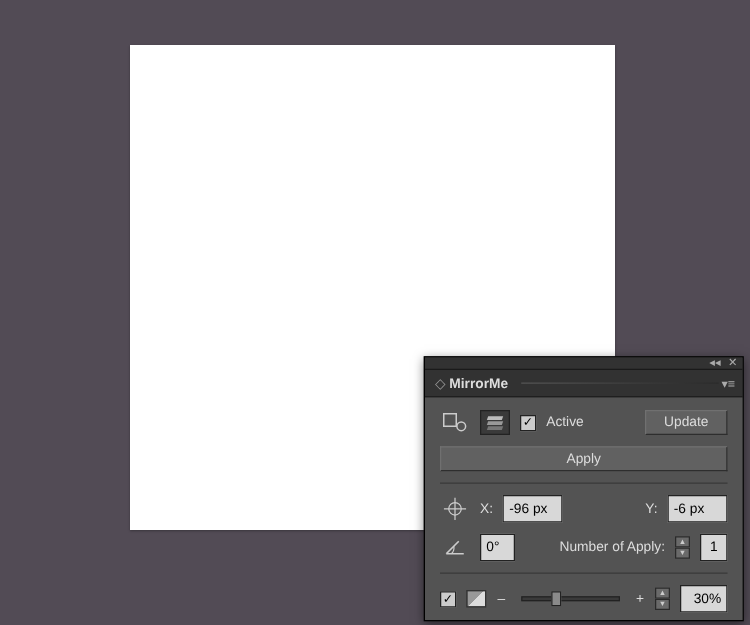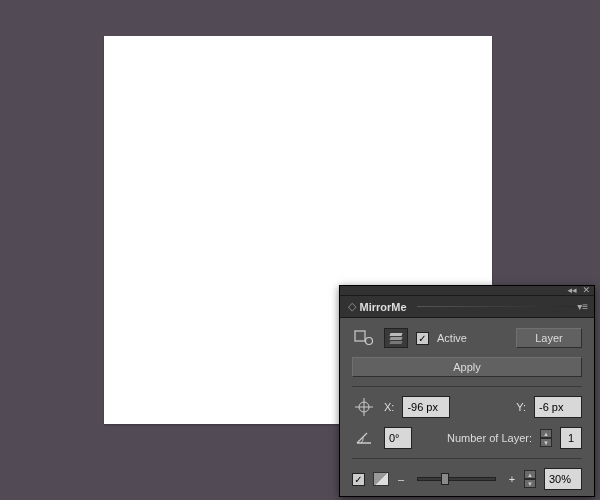--- a/index.html
+++ b/index.html
@@ -121,21 +121,21 @@
 .input-field {
   background: #d8d8d8;
   color: #000;
   border: 1px solid #222;
   height: 22px;
   font-size: 11px;
   padding: 0 4px;
 }
 .input-field.sm { width: 48px; }
 .input-field.xs { width: 28px; text-align: left; }
-.input-field.op { width: 38px; }
+.input-field.op { width: 38px; text-align: right; }
 .stepper {
   display: flex;
   flex-direction: column;
   width: 12px;
 }
 .stepper button {
   height: 9px;
   background: #6a6a6a;
   border: 1px solid #2a2a2a;
   color: #ccc;
@@ -201,21 +201,21 @@
       <div class="layers-icon">
         <div class="layers-stack">
             <span></span>
             <span></span>
             <span></span>
           </div>
       </div>
       <span class="checkbox">✓</span>
       <span class="label">Active</span>
       <span style="flex:1"></span>
-      <button class="btn" style="width:66px">Layer</button>
+      <button class="btn" style="width:66px">Update</button>
     </div>
 
     <div class="row">
       <button class="btn" style="flex:1">Apply</button>
     </div>
 
     <div class="row sep">
       <div class="icon-slot">
         <svg width="18" height="18" viewBox="0 0 18 18">
             <circle cx="9" cy="9" r="5" fill="none" stroke="#ccc"></circle>
@@ -232,21 +232,21 @@
 
     <div class="row">
       <div class="icon-slot">
         <svg width="18" height="14" viewBox="0 0 18 14">
             <path d="M2 12 L16 12 M2 12 L12 2" fill="none" stroke="#ccc" stroke-width="1.3"></path>
             <path d="M6 12 A6 6 0 0 0 8 6" fill="none" stroke="#ccc"></path>
           </svg>
       </div>
       <input class="input-field xs" value="0°" style="">
       <span style="flex:1"></span>
-      <span class="label">Number of Layer:</span>
+      <span class="label">Number of Apply:</span>
       <div class="stepper">
         <button>▲</button>
         <button>▼</button>
       </div>
       <input class="input-field xs" style="width: 22px; text-align: center;" value="1">
     </div>
 
     <div class="row sep">
       <span class="checkbox">✓</span>
       <div class="opacity-icon"></div>

